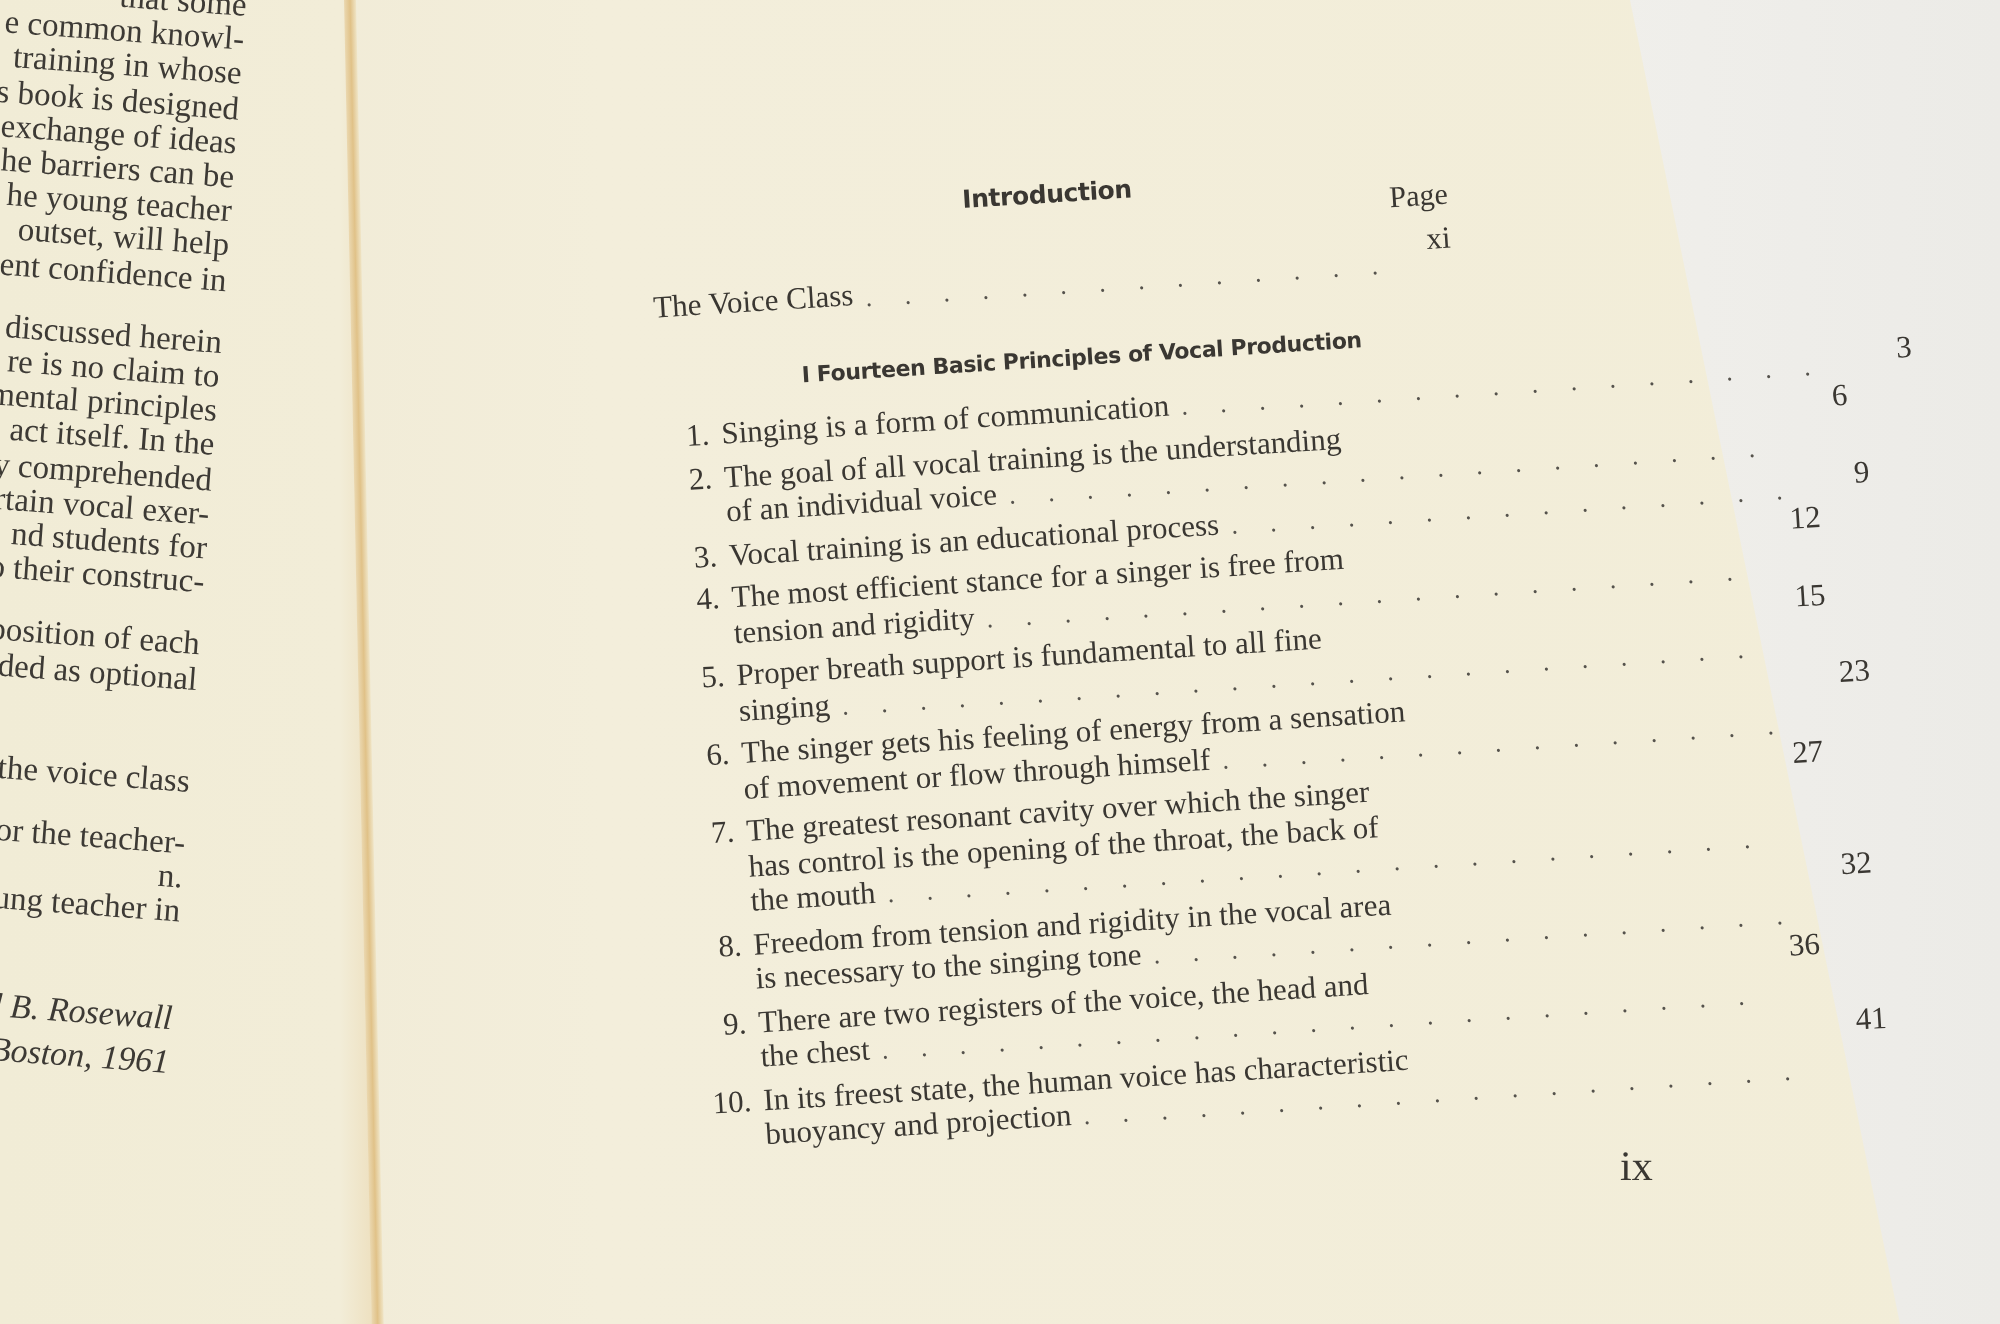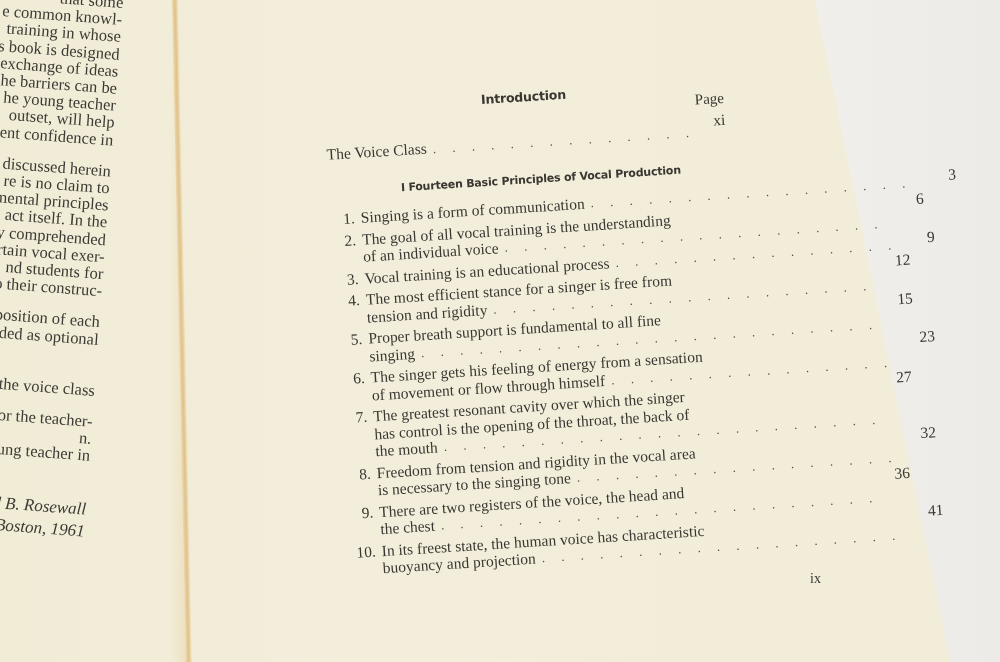--- a/index.html
+++ b/index.html
@@ -64,21 +64,21 @@
   }
   .items { margin-top:12px; font-family:"Liberation Serif", serif; font-size:15.5px; line-height:17.5px; }
   .item { display:flex; margin-bottom:4px; }
   .item .num { width:24px; text-align:right; padding-right:6px; flex:none; }
   .item .body { flex:1; }
   .item .last { display:flex; }
   .item .last .dots { font-size:13px; }
   .item .pg { width:36px; text-align:right; flex:none; align-self:flex-start; position:relative; top:-6px; }
   .folio {
     position:absolute; left:810px; top:571px; font-family:"Liberation Serif", serif;
-    font-size:14px; color:#3a3732;
+    font-size:21px; color:#3a3732;
   }
 </style>
 </head>
 <body>
 
 <div class="bg-white"></div>
 <div class="right-page"></div>
 <div class="left-page"></div>
 <div class="gutter"></div>
 

